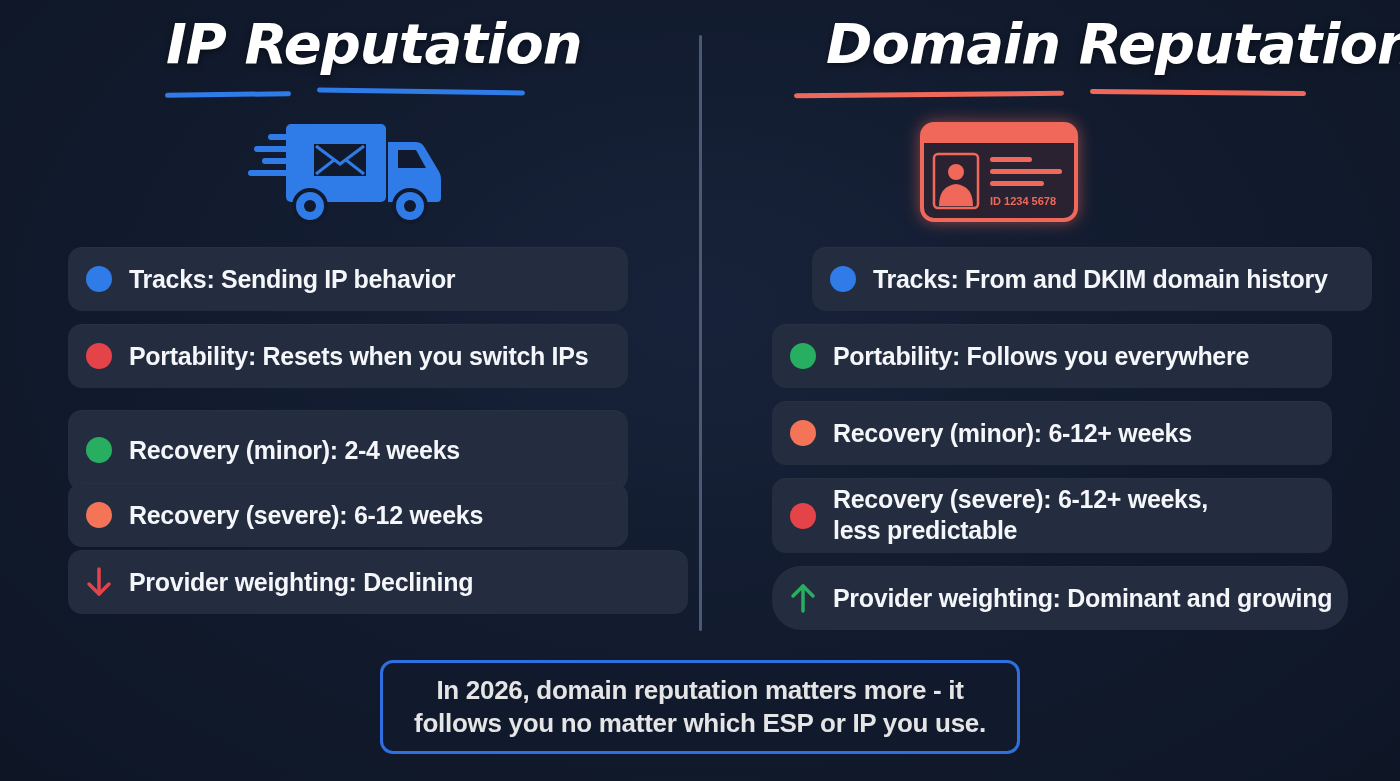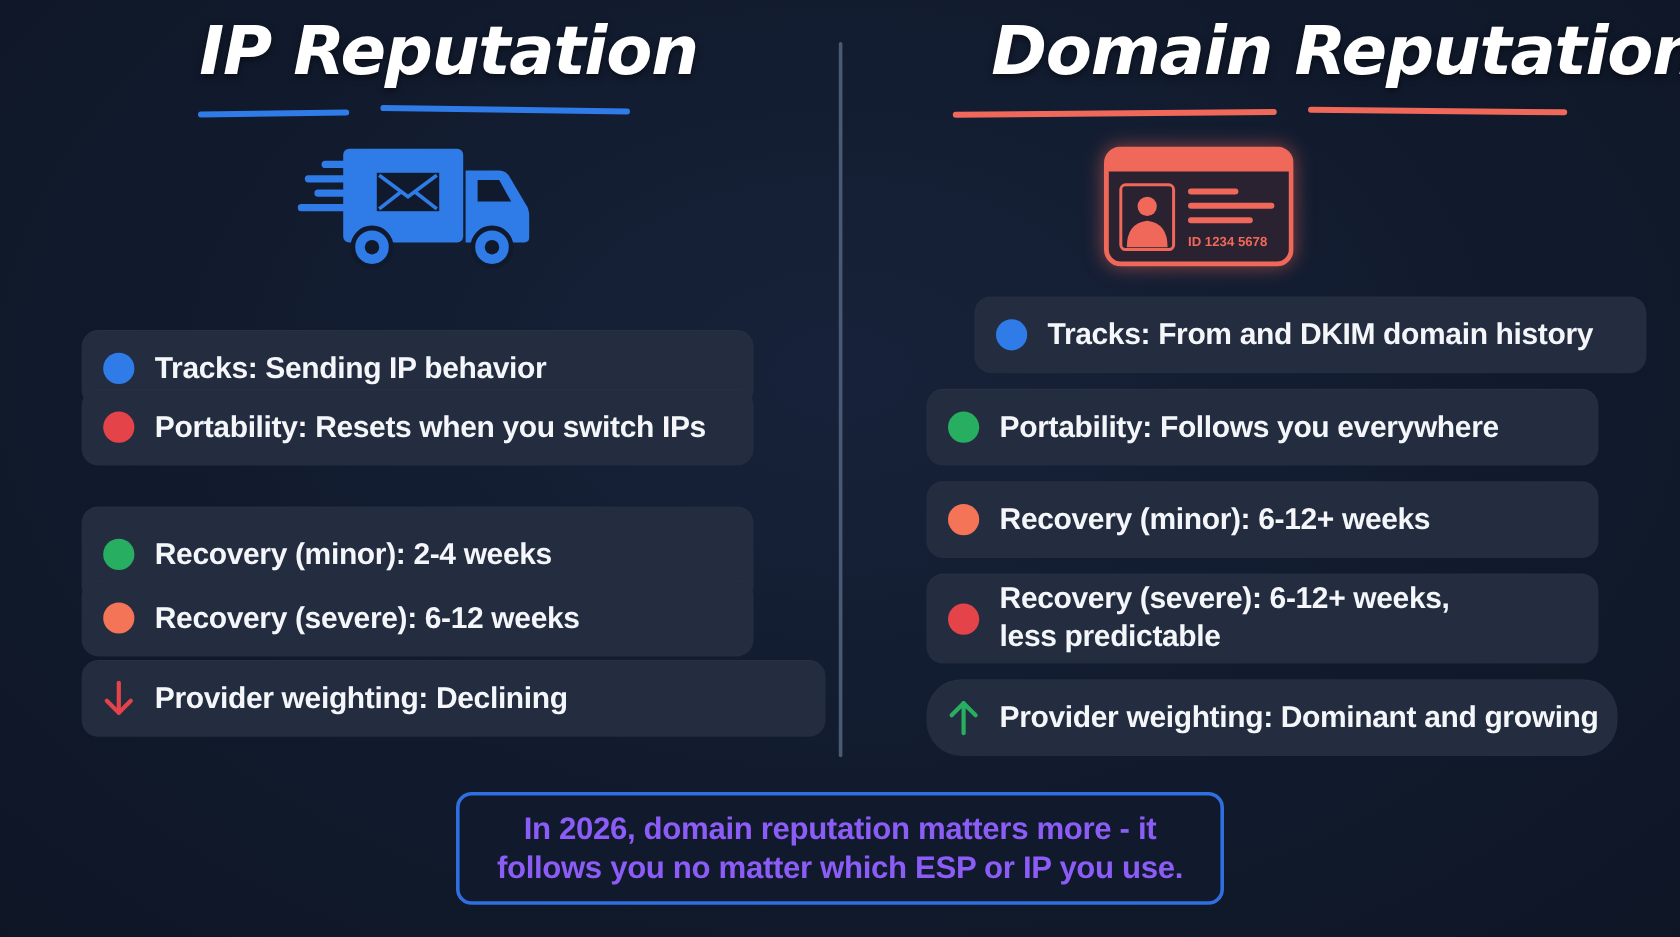--- a/index.html
+++ b/index.html
@@ -43,21 +43,21 @@
     position: absolute; left: 61px;
     font-size: 25px; font-weight: bold; line-height: 31px;
     letter-spacing: -0.3px; color: #f4f6fa; white-space: nowrap;
   }
   .callout {
     position: absolute; left: 380px; top: 660px; width: 634px; height: 88px;
     border: 3px solid #2f6fe0; border-radius: 13px; background: #111a2c;
     display: flex; flex-direction: column; align-items: center; justify-content: center;
   }
   .callout span {
-    font-size: 26px; font-weight: bold; line-height: 33px; color: #8b5cf6;
+    font-size: 26px; font-weight: bold; line-height: 33px; color: #e5e5e5;
     letter-spacing: -0.3px; white-space: nowrap;
   }
 </style>
 </head>
 <body>
 
 <h1 id="ip-title" class="col-title">IP Reputation</h1>
 <div class="underline ul-ip" style="left:165px; top:92px; width:126px; transform:rotate(-0.8deg);"></div>
 <div class="underline ul-ip" style="left:317px; top:89px; width:208px; transform:rotate(0.8deg);"></div>
 
@@ -82,33 +82,33 @@
     <polyline points="68,54 86,40" fill="none" stroke="#2f7be8" stroke-width="3"></polyline>
     <polyline points="116,54 98,40" fill="none" stroke="#2f7be8" stroke-width="3"></polyline>
 
     <circle cx="62" cy="86" r="16" fill="#2f7be8" stroke="#111a2c" stroke-width="4"></circle>
     <circle cx="62" cy="86" r="6" fill="#111a2c"></circle>
     <circle cx="162" cy="86" r="16" fill="#2f7be8" stroke="#111a2c" stroke-width="4"></circle>
     <circle cx="162" cy="86" r="6" fill="#111a2c"></circle>
   </svg>
 </div>
 
-<div class="card" style="left:68px; top:247px; width:560px; height:64px;margin-top:28px;">
+<div class="card" style="left:68px; top:247px; width:560px; height:64px;">
   <span class="marker">
       <span class="dot" style="background:#2f7be8"></span>
     </span>
   <span class="label">Tracks: Sending IP behavior</span>
 </div>
 <div class="card" style="left:68px; top:324px; width:560px; height:64px;">
   <span class="marker">
       <span class="dot" style="background:#e5434a"></span>
     </span>
   <span class="label">Portability: Resets when you switch IPs</span>
 </div>
-<div class="card" style="left:68px; top:422px; width:560px; height:80px;">
+<div class="card" style="left:68px; top:410px; width:560px; height:80px;">
   <span class="marker">
       <span class="dot" style="background:#27ae60"></span>
     </span>
   <span class="label">Recovery (minor): 2-4 weeks</span>
 </div>
 <div class="card" style="left:68px; top:483px; width:560px; height:64px;">
   <span class="marker">
       <span class="dot" style="background:#f47458"></span>
     </span>
   <span class="label">Recovery (severe): 6-12 weeks</span>

